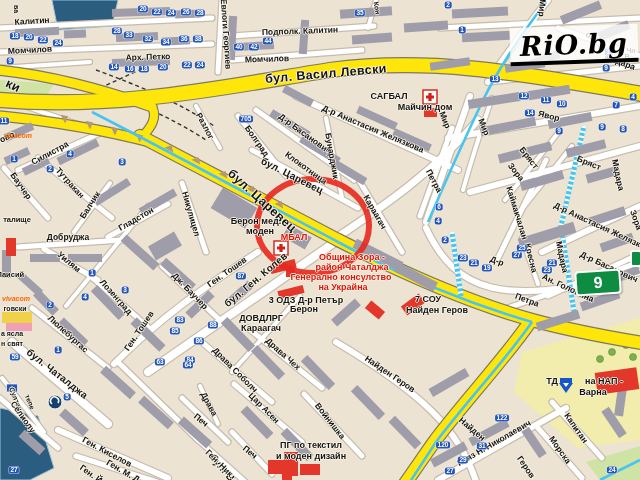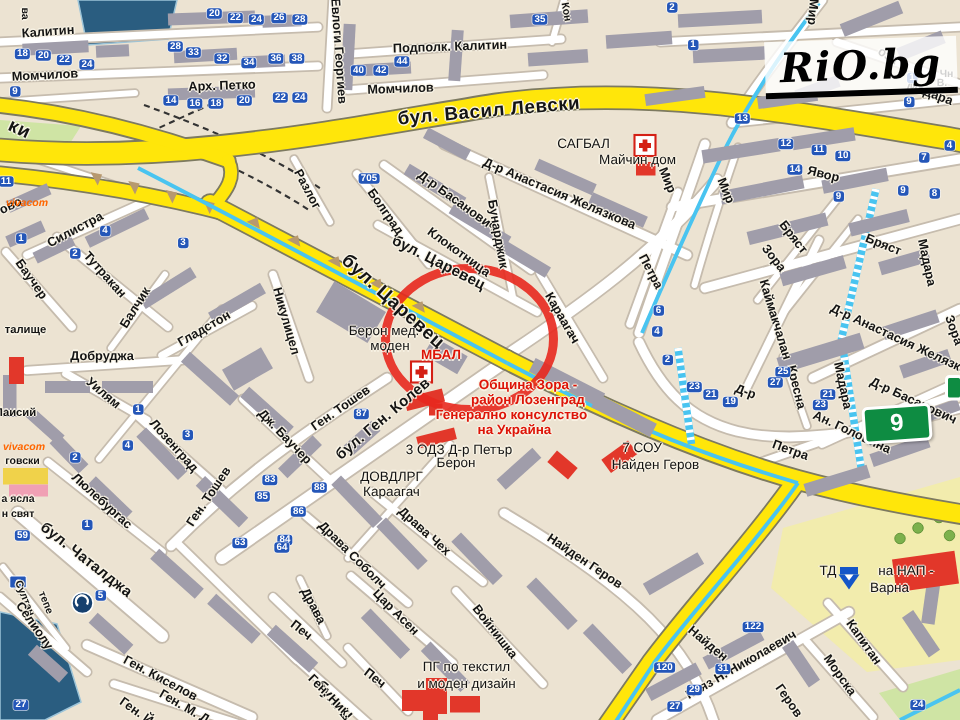--- a/index.html
+++ b/index.html
@@ -7,21 +7,21 @@
             font-family:"Liberation Sans",sans-serif;}
   #map-svg{position:absolute;left:0;top:0;}
   .layer{position:absolute;left:0;top:0;width:640px;height:480px;pointer-events:none;}
   .lbl{position:absolute;white-space:nowrap;line-height:1;color:#141414;
        text-shadow:1px 0 0 rgba(250,245,232,.9),-1px 0 0 rgba(250,245,232,.9),
                    0 1px 0 rgba(250,245,232,.9),0 -1px 0 rgba(250,245,232,.9);}
   .s  {font-size:8.5px;font-weight:bold;}
   .s2 {font-size:7px;font-weight:bold;}
   .b  {font-size:10px;font-weight:bold;letter-spacing:.2px;}
   .b2 {font-size:12.5px;font-weight:bold;letter-spacing:.4px;}
-  .k  {font-size:9px;font-weight:normal;}
+  .k  {font-size:9px;font-weight:bold;}
   .k2 {font-size:7.5px;font-weight:bold;}
   .rd {font-size:9px;font-weight:bold;color:#dd1408;
        text-shadow:1px 0 0 rgba(250,245,232,.85),-1px 0 0 rgba(250,245,232,.85),
                    0 1px 0 rgba(250,245,232,.85),0 -1px 0 rgba(250,245,232,.85);}
   .chip{position:absolute;transform:translate(-50%,-50%);background:#2456b8;color:#fff;
         font-size:6.5px;font-weight:bold;line-height:1.1;padding:0 1.5px;border-radius:2px;
         box-shadow:0 0 0 .5px rgba(255,255,255,.7);}
   #rio-logo{position:absolute;right:2px;top:26px;background:rgba(255,255,255,.8);
         font-family:"DejaVu Serif",serif;font-style:italic;font-weight:bold;font-size:27px;
         color:#000;padding:3px 10px 0 10px;border-bottom:4px solid #000;transform:rotate(-2deg);
@@ -456,21 +456,21 @@
       <div class="lbl k" style="left: 261px; top: 318px; transform: translate(-50%, -50%) rotate(0deg);">ДОВДЛРГ</div>
       <div class="lbl k" style="left: 261px; top: 328px; transform: translate(-50%, -50%) rotate(0deg);">Караагач</div>
       <div class="lbl k" style="left: 428px; top: 299px; transform: translate(-50%, -50%) rotate(0deg);">7 СОУ</div>
       <div class="lbl k" style="left: 437px; top: 310px; transform: translate(-50%, -50%) rotate(0deg);">Найден Геров</div>
       <div class="lbl k" style="left: 311px; top: 445px; transform: translate(-50%, -50%) rotate(0deg);">ПГ по текстил</div>
       <div class="lbl k" style="left: 311px; top: 456px; transform: translate(-50%, -50%) rotate(0deg);">и моден дизайн</div>
       <div class="lbl k" style="left: 552px; top: 381px; transform: translate(-50%, -50%) rotate(0deg);">ТД</div>
       <div class="lbl k" style="left: 604px; top: 381px; transform: translate(-50%, -50%) rotate(0deg);">на НАП -</div>
       <div class="lbl k" style="left: 593px; top: 392px; transform: translate(-50%, -50%) rotate(0deg);">Варна</div>
       <div class="lbl rd" style="left: 352px; top: 257px; transform: translate(-50%, -50%) rotate(0deg);">Община Зора -</div>
-      <div class="lbl rd" style="left: 352px; top: 267px; transform: translate(-50%, -50%) rotate(0deg);">район Лозенград</div>
+      <div class="lbl rd" style="left: 352px; top: 267px; transform: translate(-50%, -50%) rotate(0deg);">район Чаталджа</div>
       <div class="lbl rd" style="left: 341px; top: 277px; transform: translate(-50%, -50%) rotate(0deg);">Генерално консулство</div>
       <div class="lbl rd" style="left: 343px; top: 287px; transform: translate(-50%, -50%) rotate(0deg);">на Украйна</div>
     </div>
   <div id="chips-layer" class="layer">
       <div class="chip" style="left: 15px; top: 36px;">18</div>
       <div class="chip" style="left: 29px; top: 37px;">20</div>
       <div class="chip" style="left: 43px; top: 40px;">22</div>
       <div class="chip" style="left: 58px; top: 43px;">24</div>
       <div class="chip" style="left: 10px; top: 61px;">9</div>
       <div class="chip" style="left: 143px; top: 9px;">20</div>

